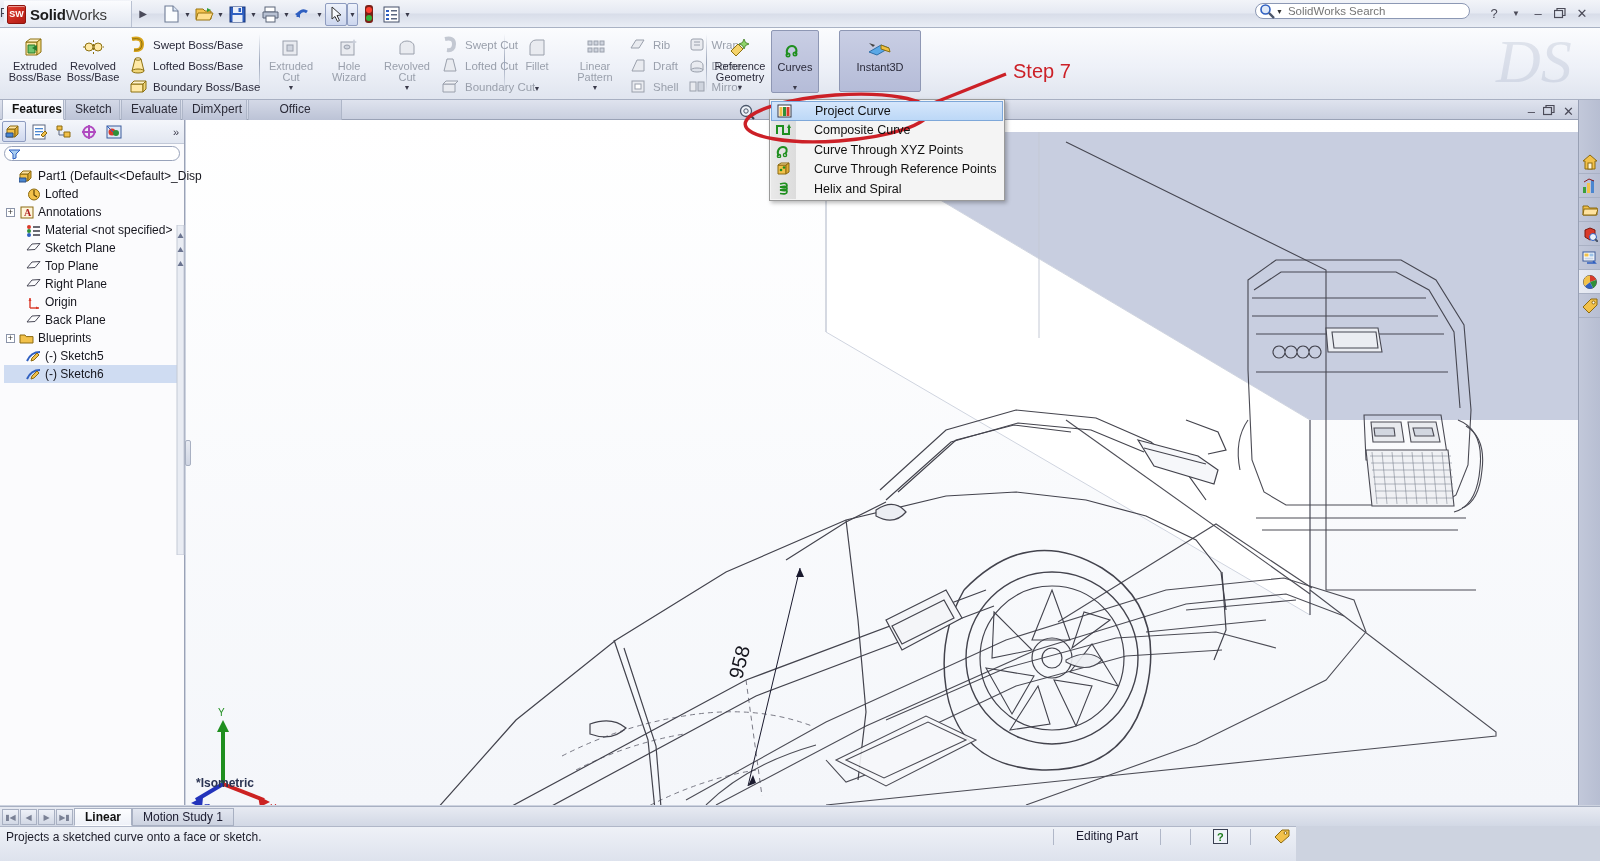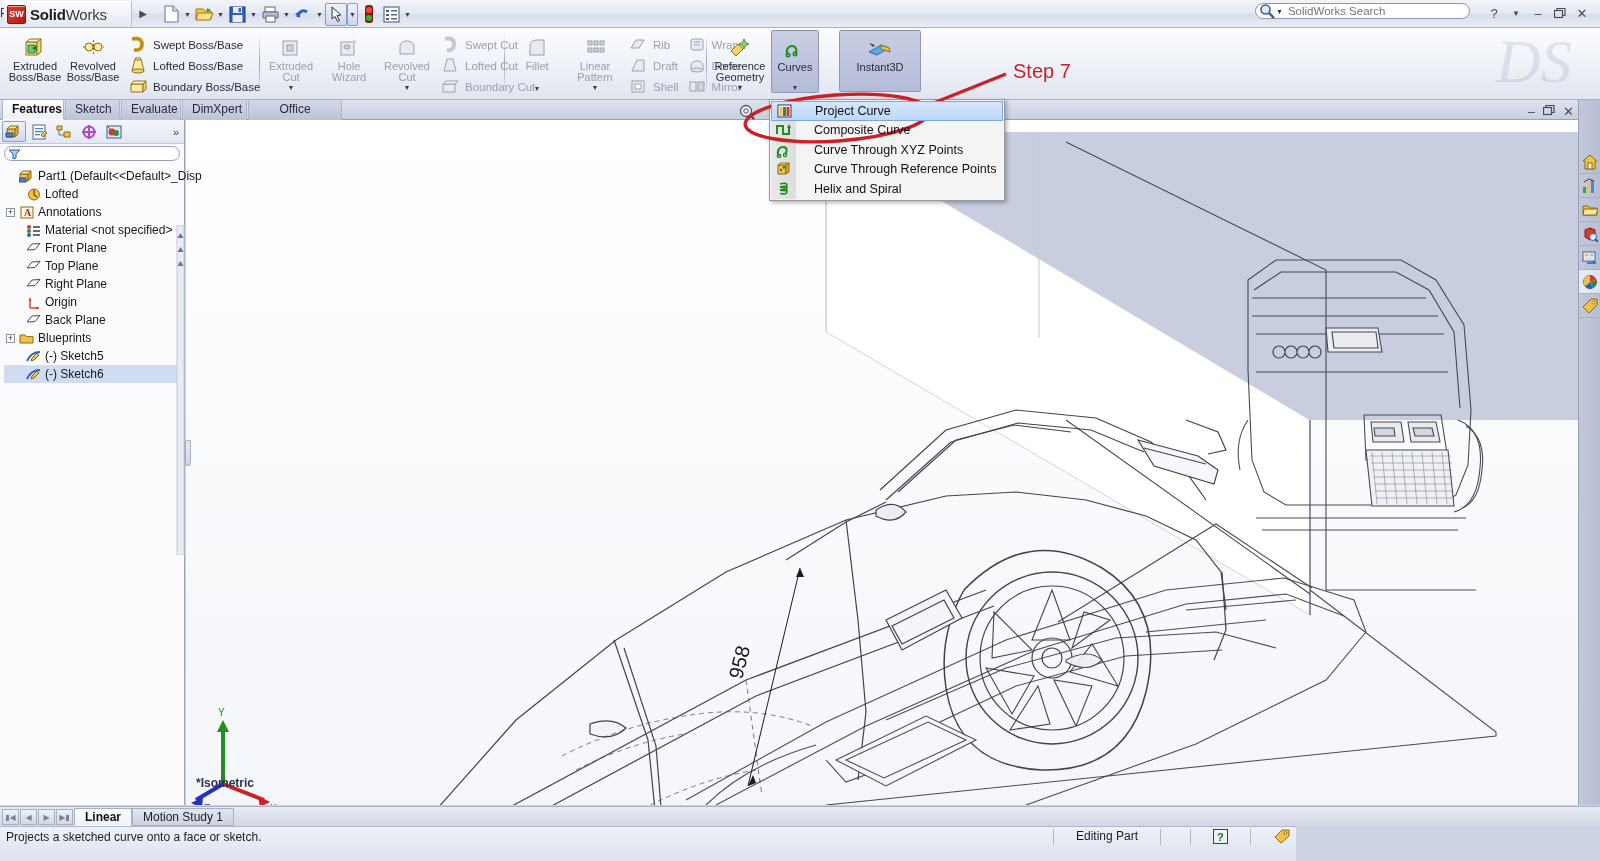--- a/index.html
+++ b/index.html
@@ -881,21 +881,21 @@
         <span>Material &lt;not specified&gt;</span>
       </div>
 
       <div class="tnode indent">
         <span class="nodot"></span>
         <span class="ic">
           <svg width="15" height="13" viewBox="0 0 15 13">
               <path d="M1 8l5-6 8 -0.5 -5 6z" fill="none" stroke="#4a4a58"></path>
             </svg>
         </span>
-        <span>Front Plane</span>
+        <span>Sketch Plane</span>
       </div>
       <div class="tnode indent">
         <span class="nodot"></span>
         <span class="ic">
           <svg width="15" height="13" viewBox="0 0 15 13">
               <path d="M1 8l5-6 8 -0.5 -5 6z" fill="none" stroke="#4a4a58"></path>
             </svg>
         </span>
         <span>Top Plane</span>
       </div>

